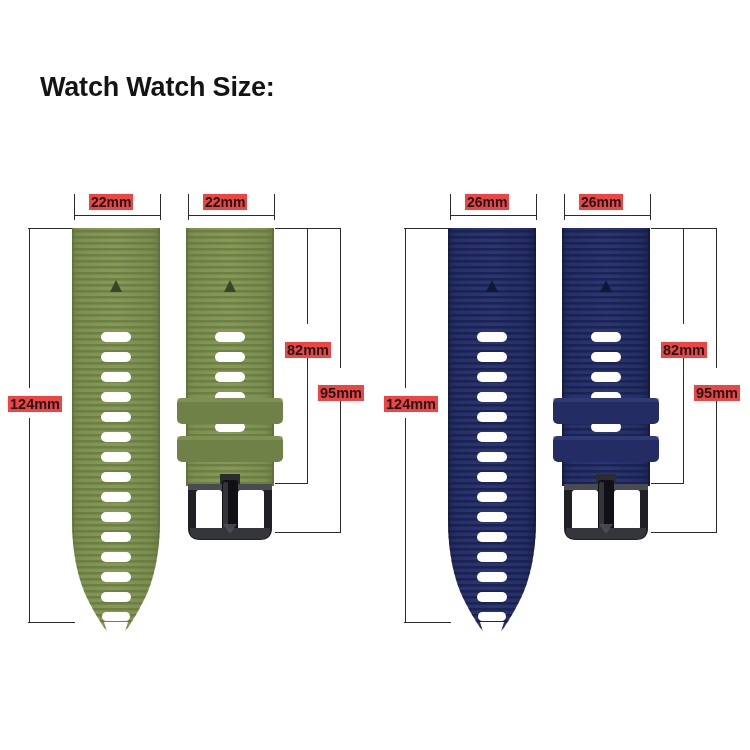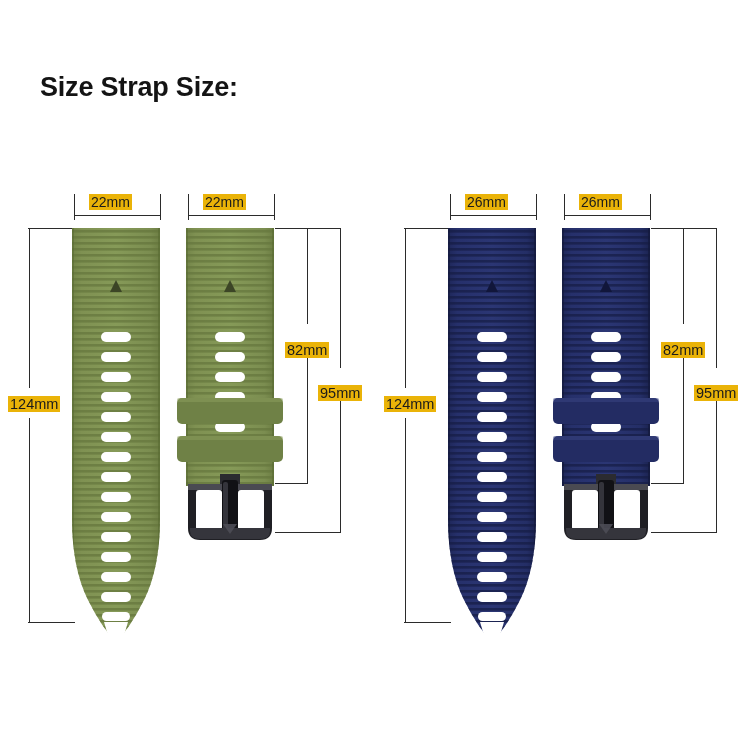--- a/index.html
+++ b/index.html
@@ -19,41 +19,41 @@
     font-weight:bold;
     color:#141414;
     letter-spacing:-0.2px;
     white-space:nowrap;
   }
 
   
   .dim-label{
     position:absolute;
     font-size:14.5px;
-    font-weight:normal;
+    font-weight:bold;
     color:#1b1b1b;
     white-space:nowrap;
-    background:#eab308;
+    background:#ef4444;
     padding:0 2px;
   }
   .dim-label.w{ font-size:14px; }
 
   
   .ln{position:absolute;background:#2b2b2b;}
   .ln.h{height:1.3px;}
   .ln.v{width:1.3px;}
 
   svg.strap{position:absolute;overflow:visible;}
 </style>
 </head>
 <body>
 
 <div id="stage">
 
-  <div class="title">Size Strap Size:</div>
+  <div class="title">Watch Watch Size:</div>
 
   <div>
 
     <div class="ln v" style="left:74px;top:194px;height:26px;"></div>
     <div class="ln v" style="left:160px;top:194px;height:26px;"></div>
     <div class="ln h" style="left:74px;top:215px;width:87px;"></div>
     <div class="dim-label w" style="left:89px;top:194px;">22mm</div>
 
     <div class="ln v" style="left:188px;top:194px;height:26px;"></div>
     <div class="ln v" style="left:274px;top:194px;height:26px;"></div>

